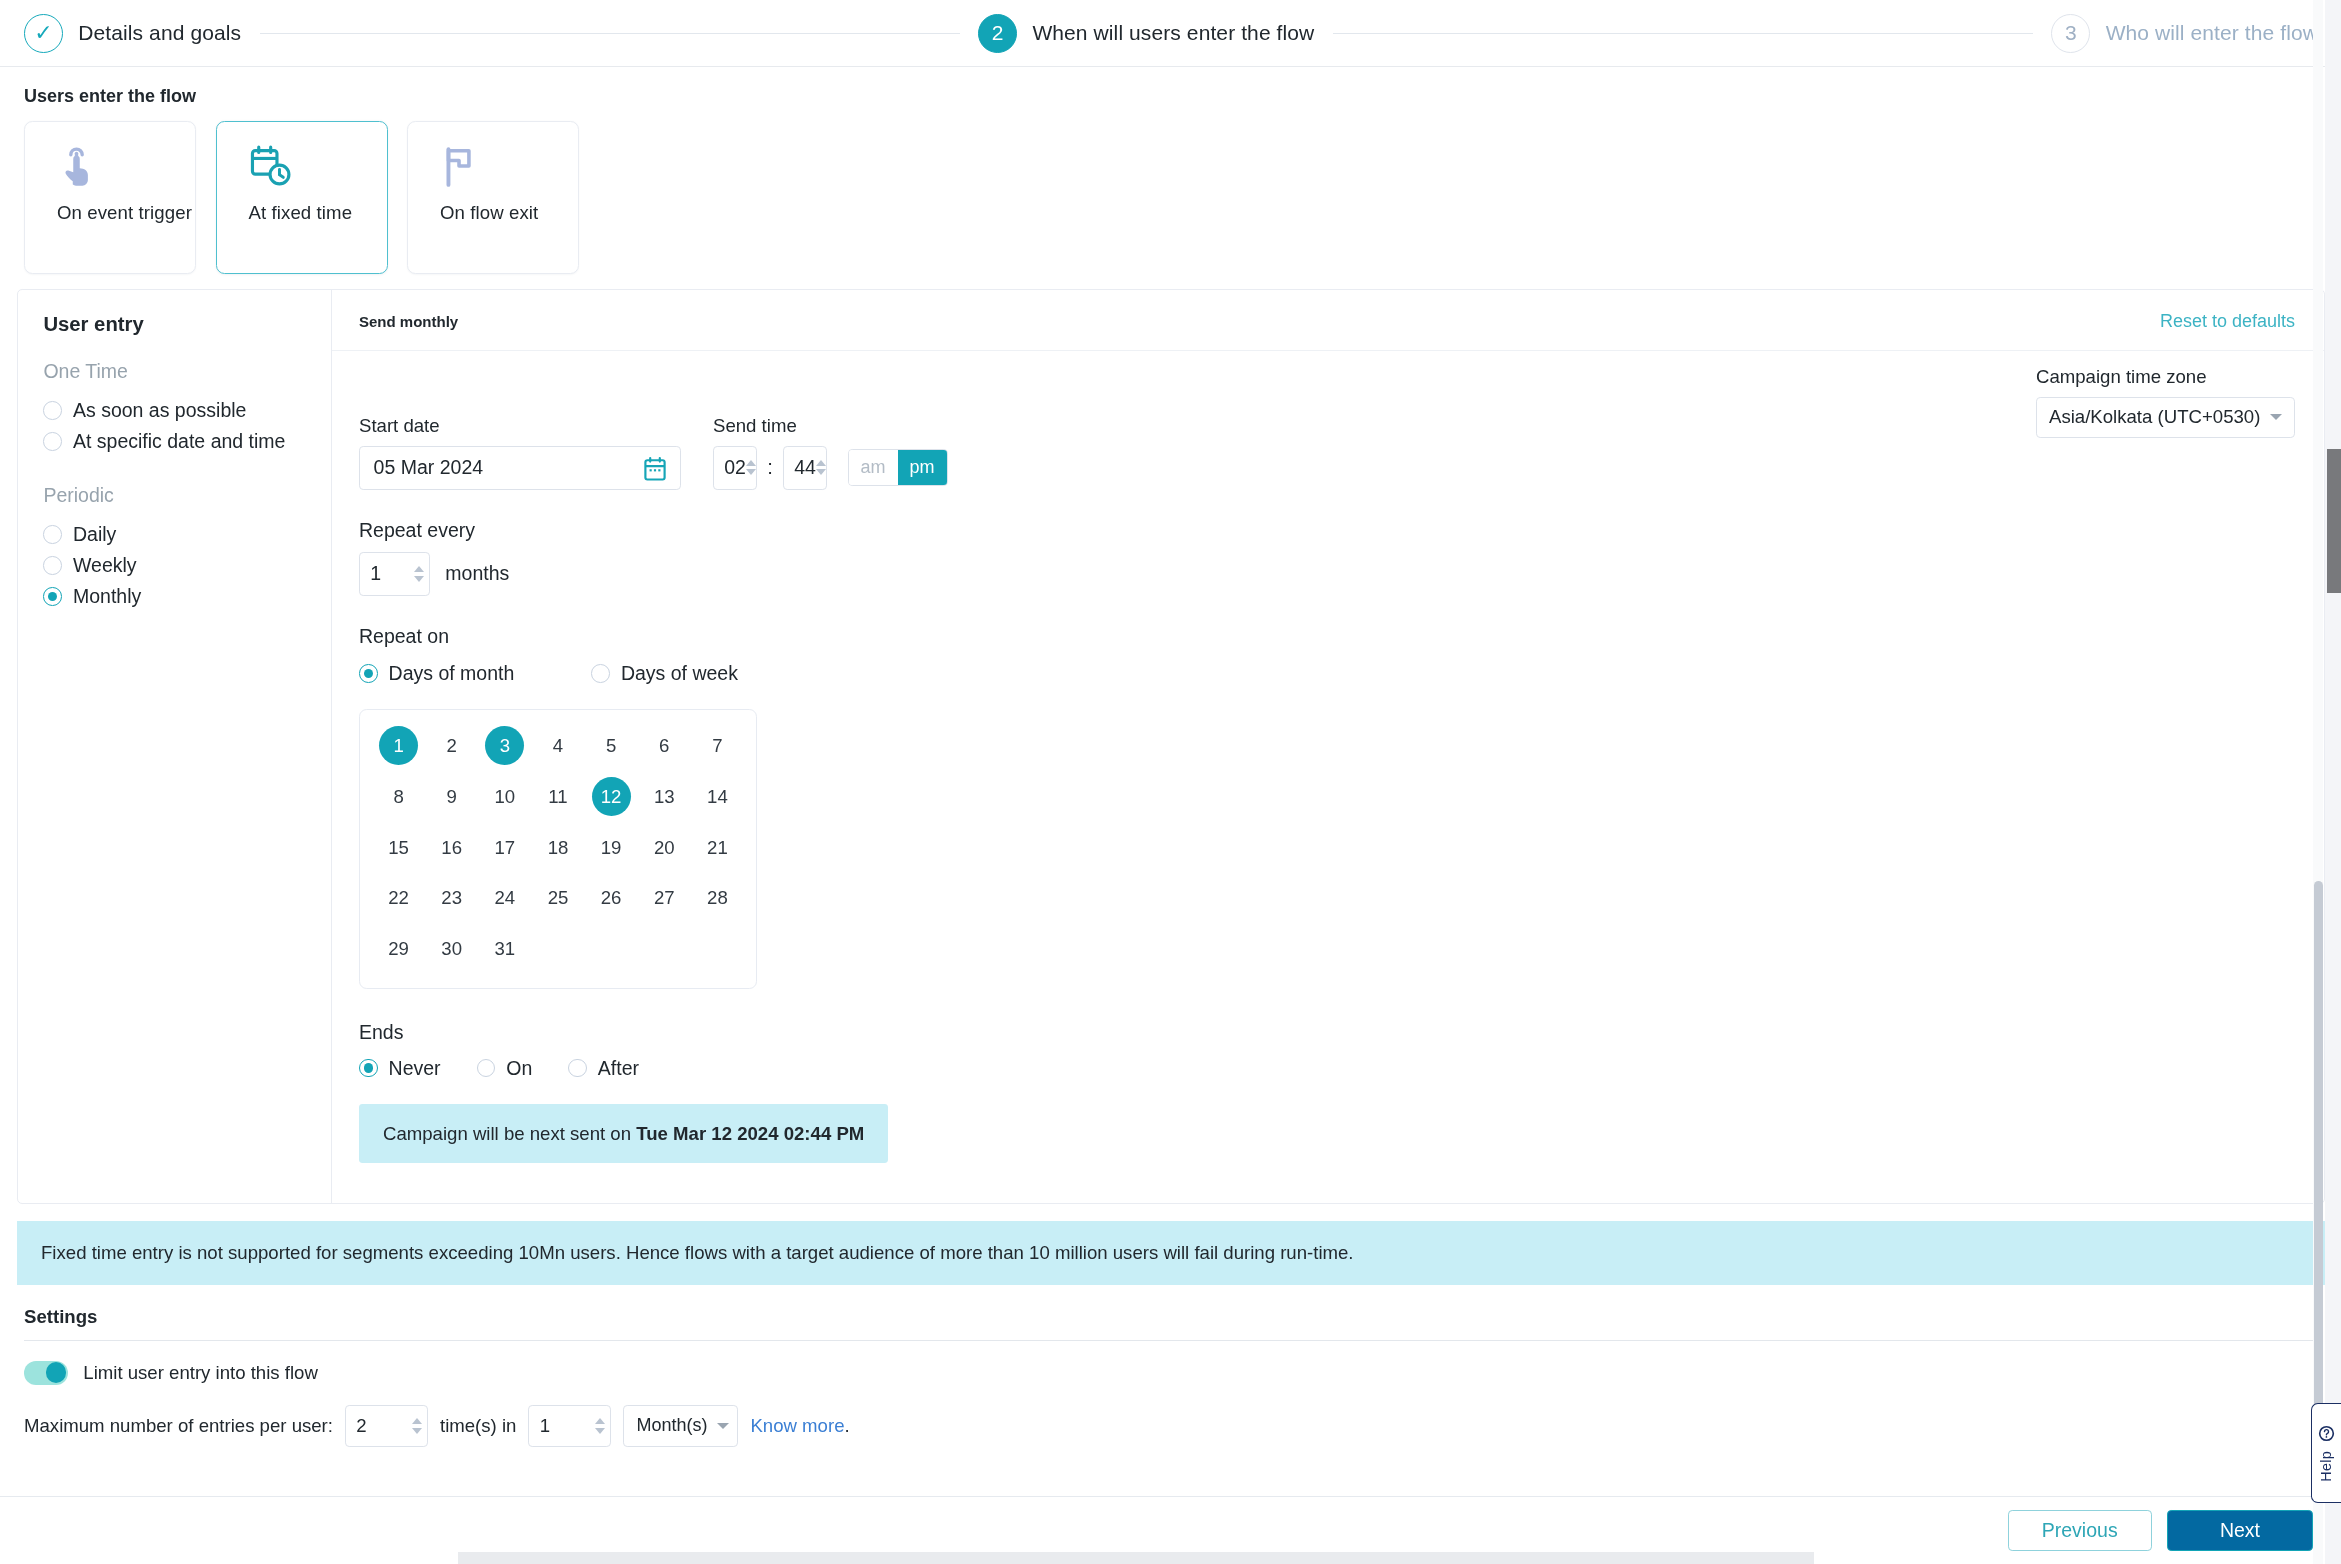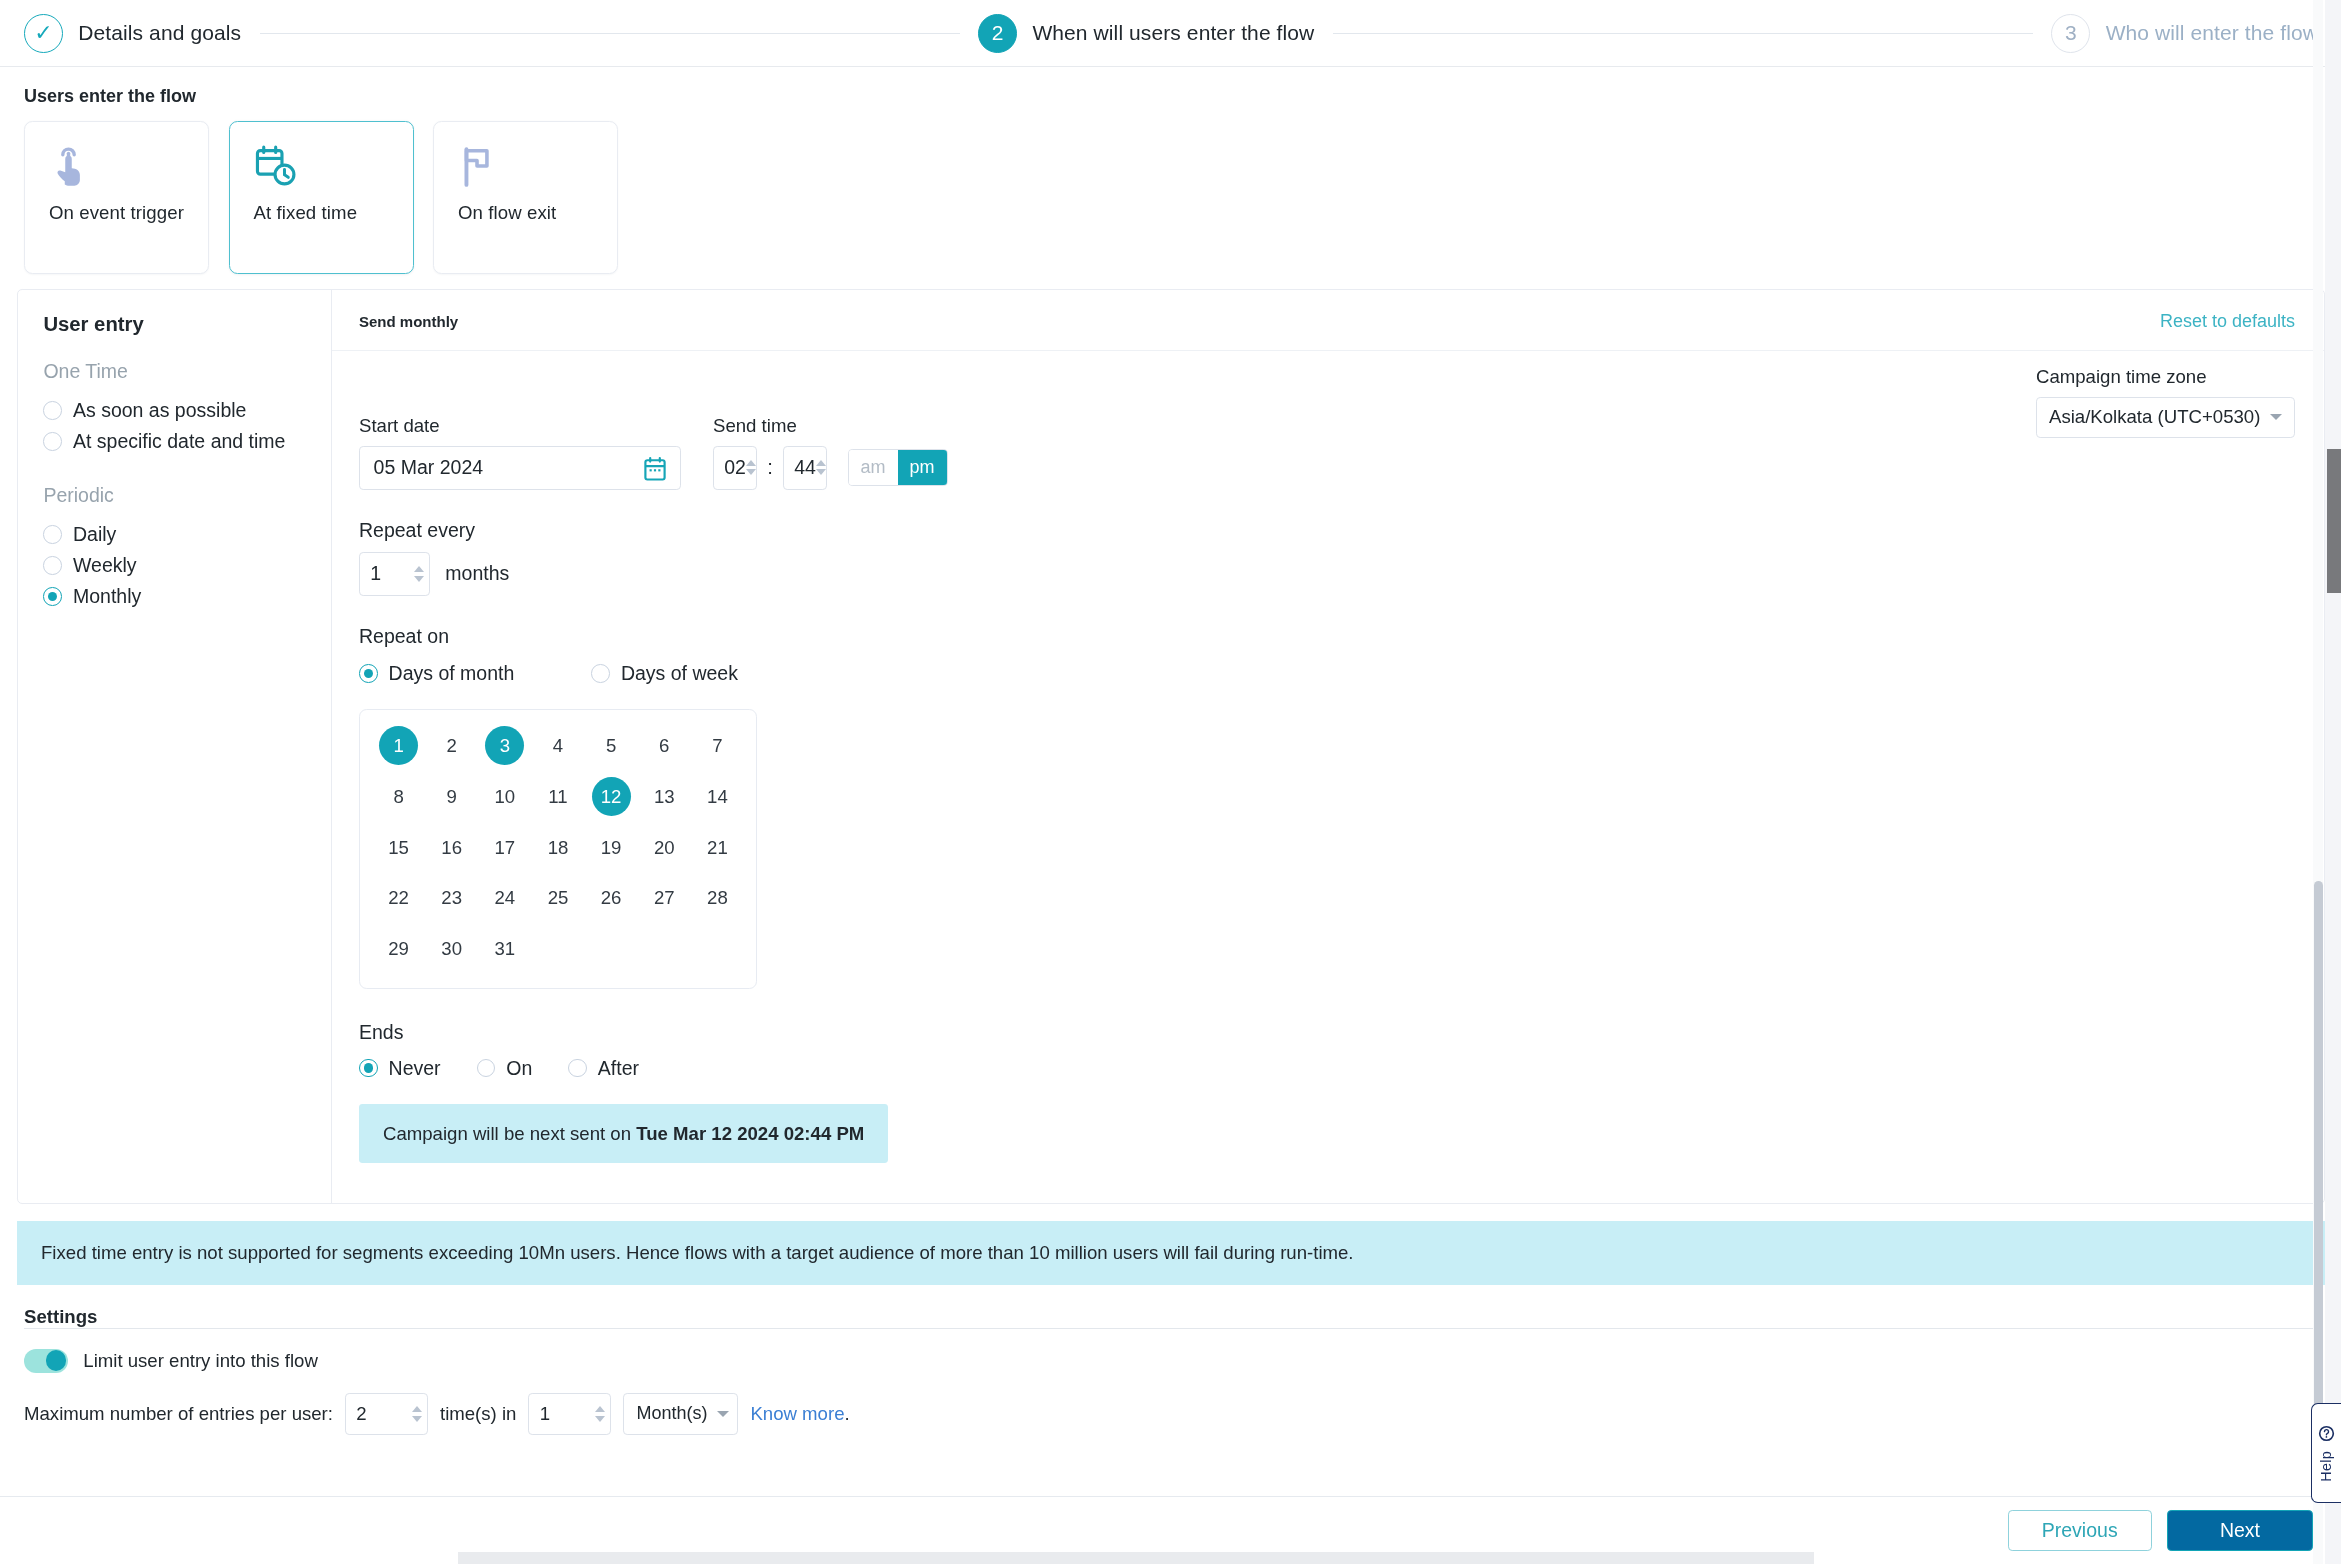--- a/index.html
+++ b/index.html
@@ -74,25 +74,25 @@
   
   .entry-section { padding: 18.6px 24px 0 24px; }
   .entry-title {
     font-size: 18px;
     font-weight: bold;
     color: #21282e;
     margin-bottom: 14.4px;
   }
   .cards { display: flex; gap: 19.5px; }
   .card {
-    width: 185px; height: 153px;
+    width: 172px; height: 153px;
     border: 0.8px solid #e9ecf2;
     border-radius: 8.5px;
     background: #fff;
-    padding: 22px 0 0 24px;
+    padding: 22px 0 0 32px;
     box-shadow: 0 0.8px 1.7px rgba(24,39,75,0.04);
     position: relative;
   }
   .card.selected {
     border: 0.8px solid #4fc0cf;
     box-shadow: 0 0.8px 2.5px rgba(24,39,75,0.06);
   }
   .card-icon { height: 58px; }
   .card-label {
     font-size: 18.6px;
@@ -314,21 +314,21 @@
   .warn {
     margin: 17px 17px 0 17px;
     background: #c8eef6;
     padding: 21px 24px;
     font-size: 18.6px;
     color: #21282e;
   }
 
   
   .settings { padding: 20.3px 24px 0 24px; }
-  .settings-title { font-size: 18.6px; font-weight: bold; }
+  .settings-title { font-size: 18.6px; font-weight: bold; margin-bottom: 12px; }
   .settings-rule { height: 0.8px; background: #e3e7ec; margin-bottom: 20.3px; }
   .toggle-row { display: flex; align-items: center; gap: 15.3px; }
   .toggle {
     width: 44px; height: 24px;
     border-radius: 12px;
     background: #9ce3dd;
     position: relative;
     cursor: pointer;
     flex: none;
   }

